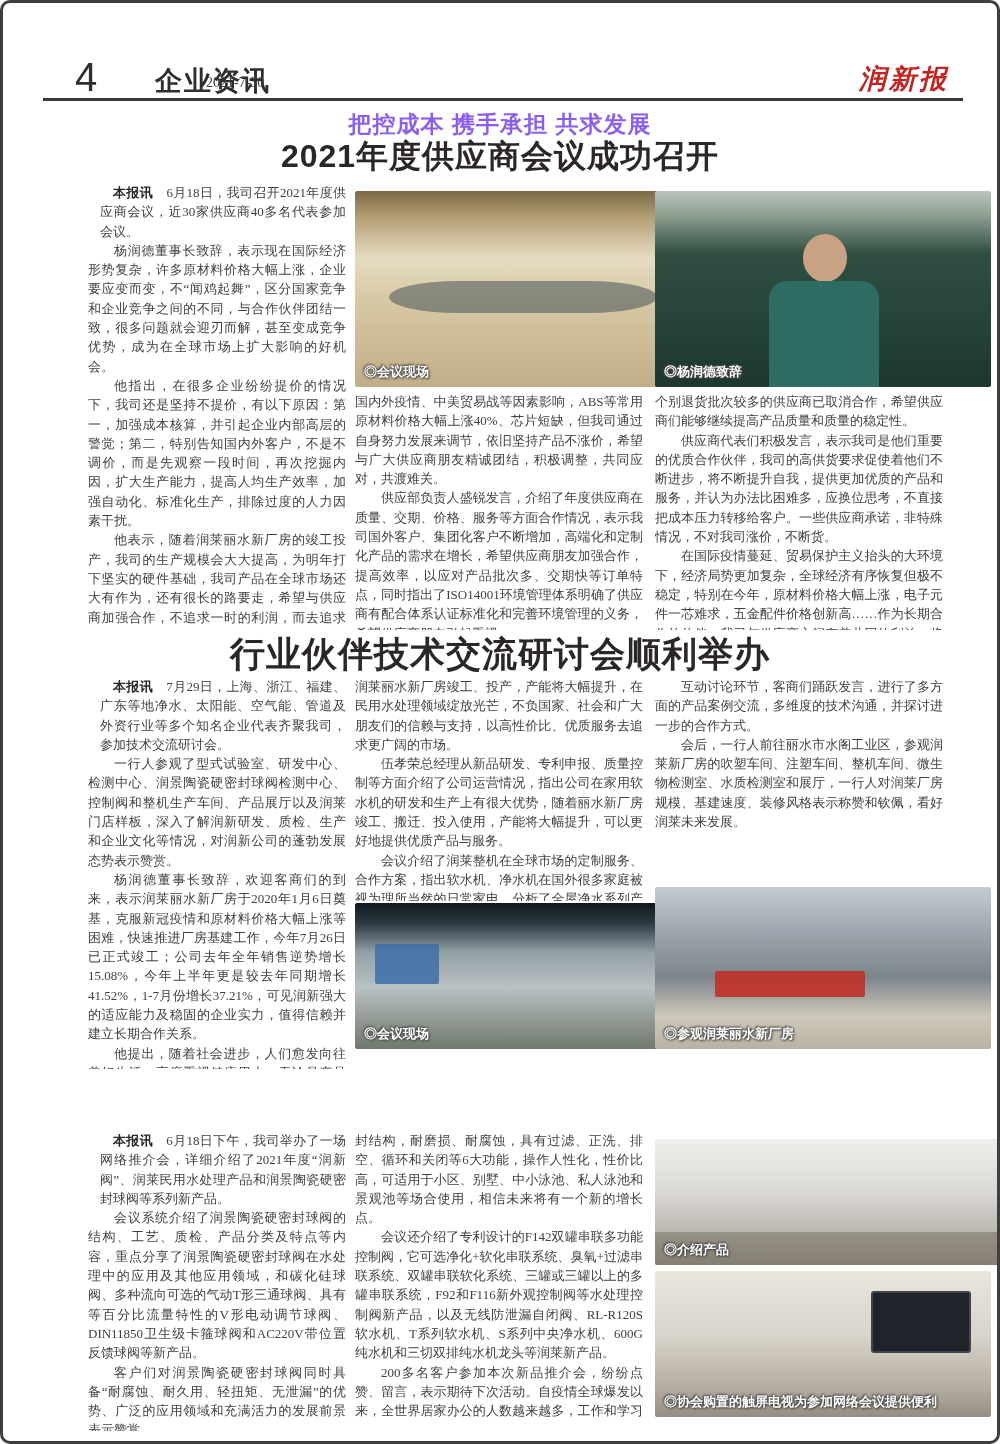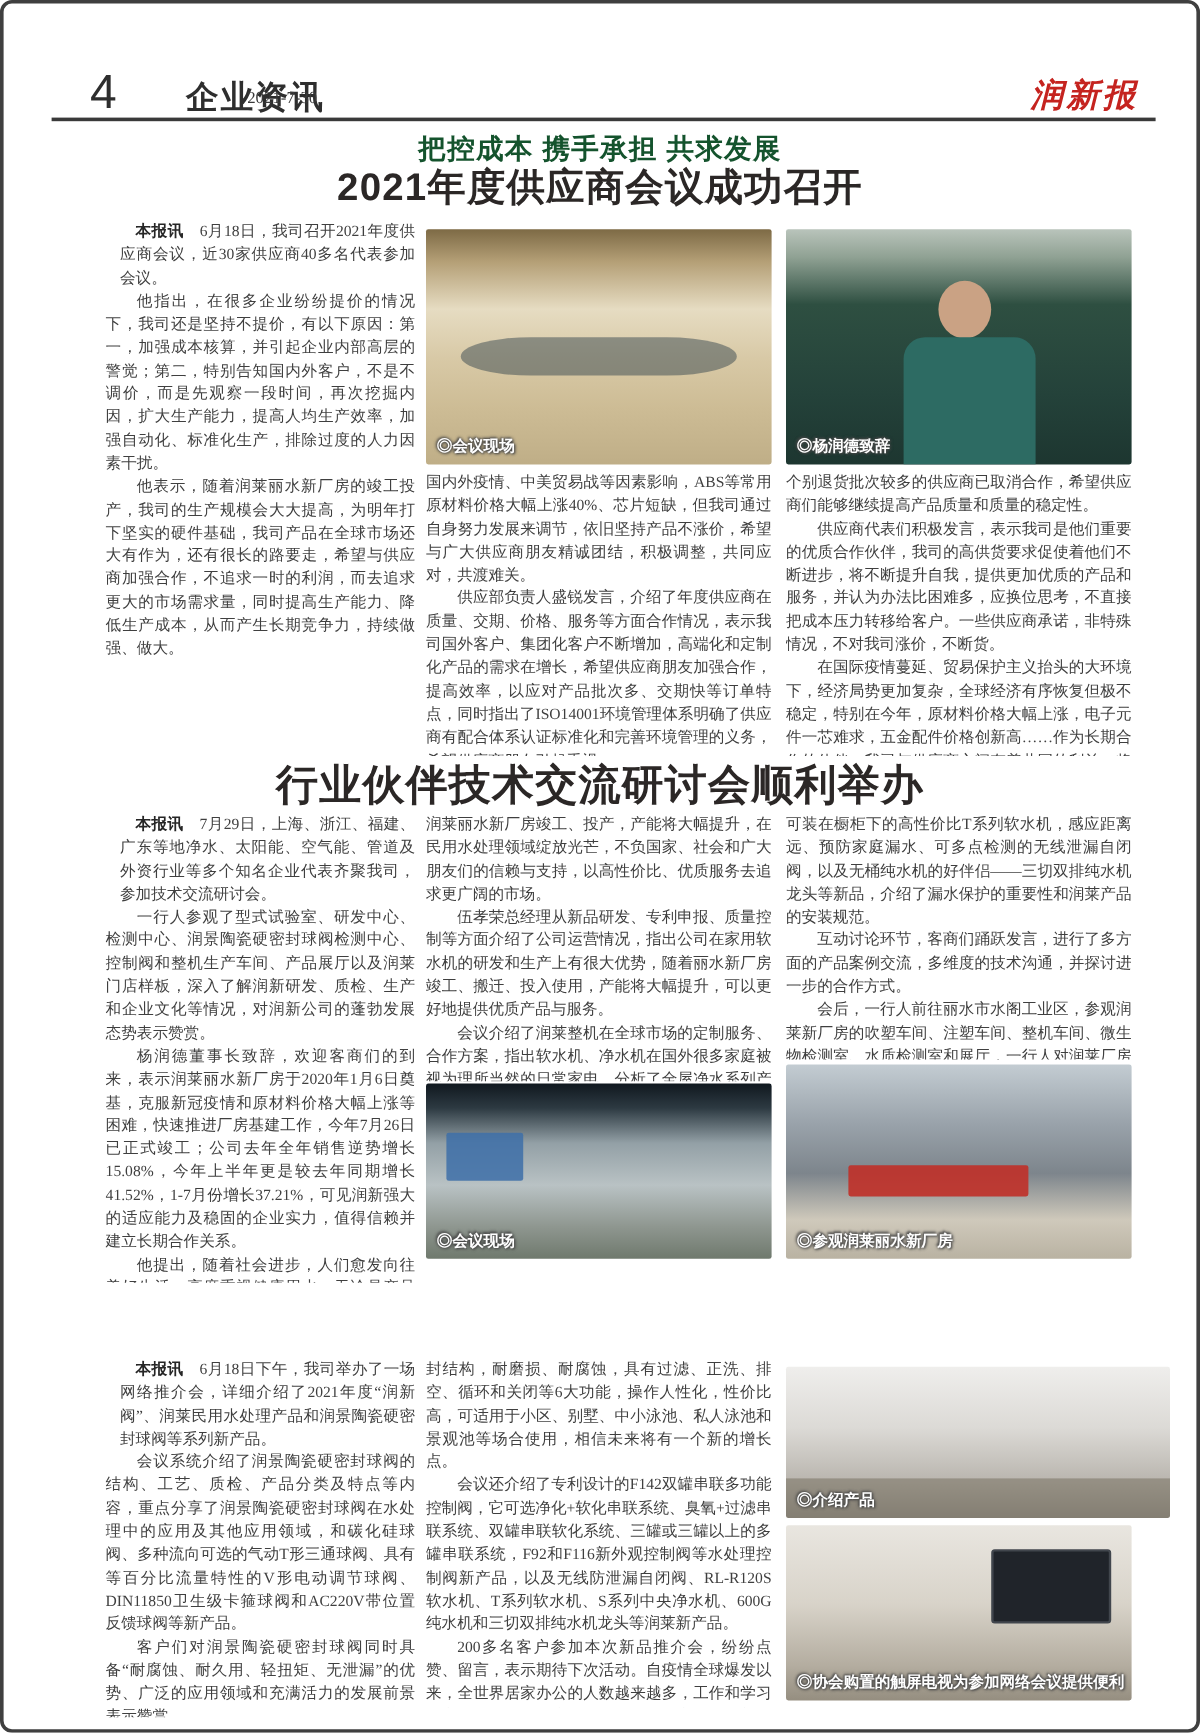--- a/index.html
+++ b/index.html
@@ -10,21 +10,21 @@
   .pg-num{position:absolute;left:72px;top:52px;font-size:40px;font-weight:normal;color:#2e2e2e;
           font-family:"Liberation Sans",sans-serif;}
   .section{position:absolute;left:105px;top:60px;font-size:27px;font-weight:bold;color:#2e2e2e;
           font-family:"Liberation Sans",sans-serif;letter-spacing:2px;margin-left:47px;}
   .date{position:absolute;left:203px;top:72px;font-size:14px;color:#3a3a3a;
           font-family:Liberation Serif, serif;}
   .masthead{position:absolute;right:48px;top:58px;font-size:27px;color:#c5231f;font-weight:bold;
           font-style:italic;font-family:"Liberation Serif",serif;letter-spacing:3px;}
   .header-rule{position:absolute;left:40px;top:95px;width:920px;height:3px;background:#3a3a3a;}
   
-  .kicker{position:absolute;left:0;right:0;text-align:center;font-weight:bold;color:#14532d;
+  .kicker{position:absolute;left:0;right:0;text-align:center;font-weight:bold;color:#8b5cf6;
           font-family:"Liberation Sans",sans-serif;}
   .a1-kicker{top:106px;font-size:23px;letter-spacing:1px;}
   .big-title{position:absolute;left:0;right:0;text-align:center;font-weight:bold;color:#2b2726;
           font-family:"Liberation Sans",sans-serif;margin:0;}
   .a1-title{top:132px;font-size:32px;letter-spacing:1px;}
   .a2-title{top:628px;font-size:35px;letter-spacing:1px;}
   .a3-title{top:1090px;font-size:26px;letter-spacing:1px;}
   
   .col{position:absolute;text-align:justify;overflow:hidden;font-size:13px;line-height:19.3px;
        color:#3f3f3f;letter-spacing:0px;}
@@ -34,21 +34,21 @@
   .lead{font-weight:bold;color:#262626;font-family:"Liberation Sans",sans-serif;}
   .a1-c1{left:85px;top:180px;width:258px;height:447px;}
   .a1-c2{left:352px;top:389px;width:288px;height:238px;}
   .a1-c3{left:652px;top:389px;width:288px;height:238px;}
   .a2-c1{left:85px;top:674px;width:258px;height:392px;}
   .a2-c2{left:352px;top:674px;width:288px;height:224px;}
   .a2-c3{left:652px;top:674px;width:288px;height:206px;}
   .a3-c1{left:85px;top:1128px;width:258px;height:300px;}
   .a3-c2{left:352px;top:1128px;width:288px;height:292px;}
   
-  .photo{position:absolute;overflow:hidden;border-radius:2px;}
+  .photo{position:absolute;overflow:hidden;border-radius:2px;padding-left:48px;}
   .caption{position:absolute;left:9px;bottom:6px;color:#fff;font-weight:bold;font-size:13px;
            font-family:"Liberation Sans",sans-serif;
            text-shadow:0 0 3px rgba(70,70,70,.95),1px 1px 2px #4a4a4a,-1px -1px 2px #4a4a4a;}
   .ph-a1-1{left:352px;top:188px;width:288px;height:196px;
      background:linear-gradient(180deg,#7d6a45 0%,#b5a077 14%,#e6dcc2 34%,#d8c9a6 55%,#cdbc95 76%,#bfae87 100%);}
   .ph-a1-2{left:652px;top:188px;width:288px;height:196px;
      background:linear-gradient(180deg,#b9c4bb 0%,#8fa193 12%,#2e4f41 32%,#24423a 70%,#1d3630 100%);}
   .ph-a2-1{left:352px;top:900px;width:288px;height:146px;
      background:linear-gradient(180deg,#10181f 0%,#2d3a42 14%,#93a0a6 34%,#b9c2c4 58%,#8e968f 82%,#6f796d 100%);}
   .ph-a2-2{left:652px;top:884px;width:288px;height:162px;
@@ -76,20 +76,21 @@
   <span class="section">企业资讯</span>
   <span class="date">2021-7-30</span>
   <span class="masthead">润新报</span>
   <div class="header-rule"></div>
 
   <div class="kicker a1-kicker">把控成本 携手承担 共求发展</div>
   <div class="big-title a1-title">2021年度供应商会议成功召开</div>
 
   <div class="col a1-c1">
     <p class="lead-p"><b class="lead">本报讯</b><span>　6月18日，我司召开2021年度供应商会议，近30家供应商40多名代表参加会议。</span></p>
+    <p>杨润德董事长致辞，表示现在国际经济形势复杂，许多原材料价格大幅上涨，企业要应变而变，不“闻鸡起舞”，区分国家竞争和企业竞争之间的不同，与合作伙伴团结一致，很多问题就会迎刃而解，甚至变成竞争优势，成为在全球市场上扩大影响的好机会。</p>
     <p>他指出，在很多企业纷纷提价的情况下，我司还是坚持不提价，有以下原因：第一，加强成本核算，并引起企业内部高层的警觉；第二，特别告知国内外客户，不是不调价，而是先观察一段时间，再次挖掘内因，扩大生产能力，提高人均生产效率，加强自动化、标准化生产，排除过度的人力因素干扰。</p>
     <p>他表示，随着润莱丽水新厂房的竣工投产，我司的生产规模会大大提高，为明年打下坚实的硬件基础，我司产品在全球市场还大有作为，还有很长的路要走，希望与供应商加强合作，不追求一时的利润，而去追求更大的市场需求量，同时提高生产能力、降低生产成本，从而产生长期竞争力，持续做强、做大。</p>
 
   </div>
 
   <div class="photo ph-a1-1">
     <div class="shape tbl-band"></div>
     <span class="caption">◎会议现场</span>
   </div>
   <div class="photo ph-a1-2">
@@ -117,21 +118,20 @@
     <p>杨润德董事长致辞，欢迎客商们的到来，表示润莱丽水新厂房于2020年1月6日奠基，克服新冠疫情和原材料价格大幅上涨等困难，快速推进厂房基建工作，今年7月26日已正式竣工；公司去年全年销售逆势增长15.08%，今年上半年更是较去年同期增长41.52%，1-7月份增长37.21%，可见润新强大的适应能力及稳固的企业实力，值得信赖并建立长期合作关系。</p>
     <p>他提出，随着社会进步，人们愈发向往美好生活，高度重视健康用水，无论是产品质量、价格还是功能、服务，我司总能满足人们日益增长的需求，“让中国的老百姓都能用上软水机”是公司的愿望。我司凭借采用端面密封技术的“润新阀”让中国控制阀打破了国外市场垄断，成为批量生产的全球化工业商品，出口129个国家和地区，在工业水处理领域取得了突出成果，去年一举斩获国家工信部专精特新“小巨人”企业、浙江省“隐形冠军”企业、温州市第一批“最美工厂”等荣誉称号，能力匹配称号，我司旗下润莱全屋净（软）水产品发展迅速，出口50多个国家和地区，随着</p>
   </div>
 
   <div class="col a2-c2">
     <p class="cont">润莱丽水新厂房竣工、投产，产能将大幅提升，在民用水处理领域绽放光芒，不负国家、社会和广大朋友们的信赖与支持，以高性价比、优质服务去追求更广阔的市场。</p>
     <p>伍孝荣总经理从新品研发、专利申报、质量控制等方面介绍了公司运营情况，指出公司在家用软水机的研发和生产上有很大优势，随着丽水新厂房竣工、搬迁、投入使用，产能将大幅提升，可以更好地提供优质产品与服务。</p>
     <p>会议介绍了润莱整机在全球市场的定制服务、合作方案，指出软水机、净水机在国外很多家庭被视为理所当然的日常家电，分析了全屋净水系列产品的发展前景，分享了可以实现净化、软化双重功能的RL-R120S软水机，小巧实用、</p>
   </div>
   <div class="col a2-c3">
-    <p class="cont">可装在橱柜下的高性价比T系列软水机，感应距离远、预防家庭漏水、可多点检测的无线泄漏自闭阀，以及无桶纯水机的好伴侣——三切双排纯水机龙头等新品，介绍了漏水保护的重要性和润莱产品的安装规范。</p>
     <p>互动讨论环节，客商们踊跃发言，进行了多方面的产品案例交流，多维度的技术沟通，并探讨进一步的合作方式。</p>
     <p>会后，一行人前往丽水市水阁工业区，参观润莱新厂房的吹塑车间、注塑车间、整机车间、微生物检测室、水质检测室和展厅，一行人对润莱厂房规模、基建速度、装修风格表示称赞和钦佩，看好润莱未来发展。</p>
   </div>
 
   <div class="photo ph-a2-1">
     <div class="shape screen"></div>
     <span class="caption">◎会议现场</span>
   </div>
   <div class="photo ph-a2-2">
     <div class="shape banner"></div>

